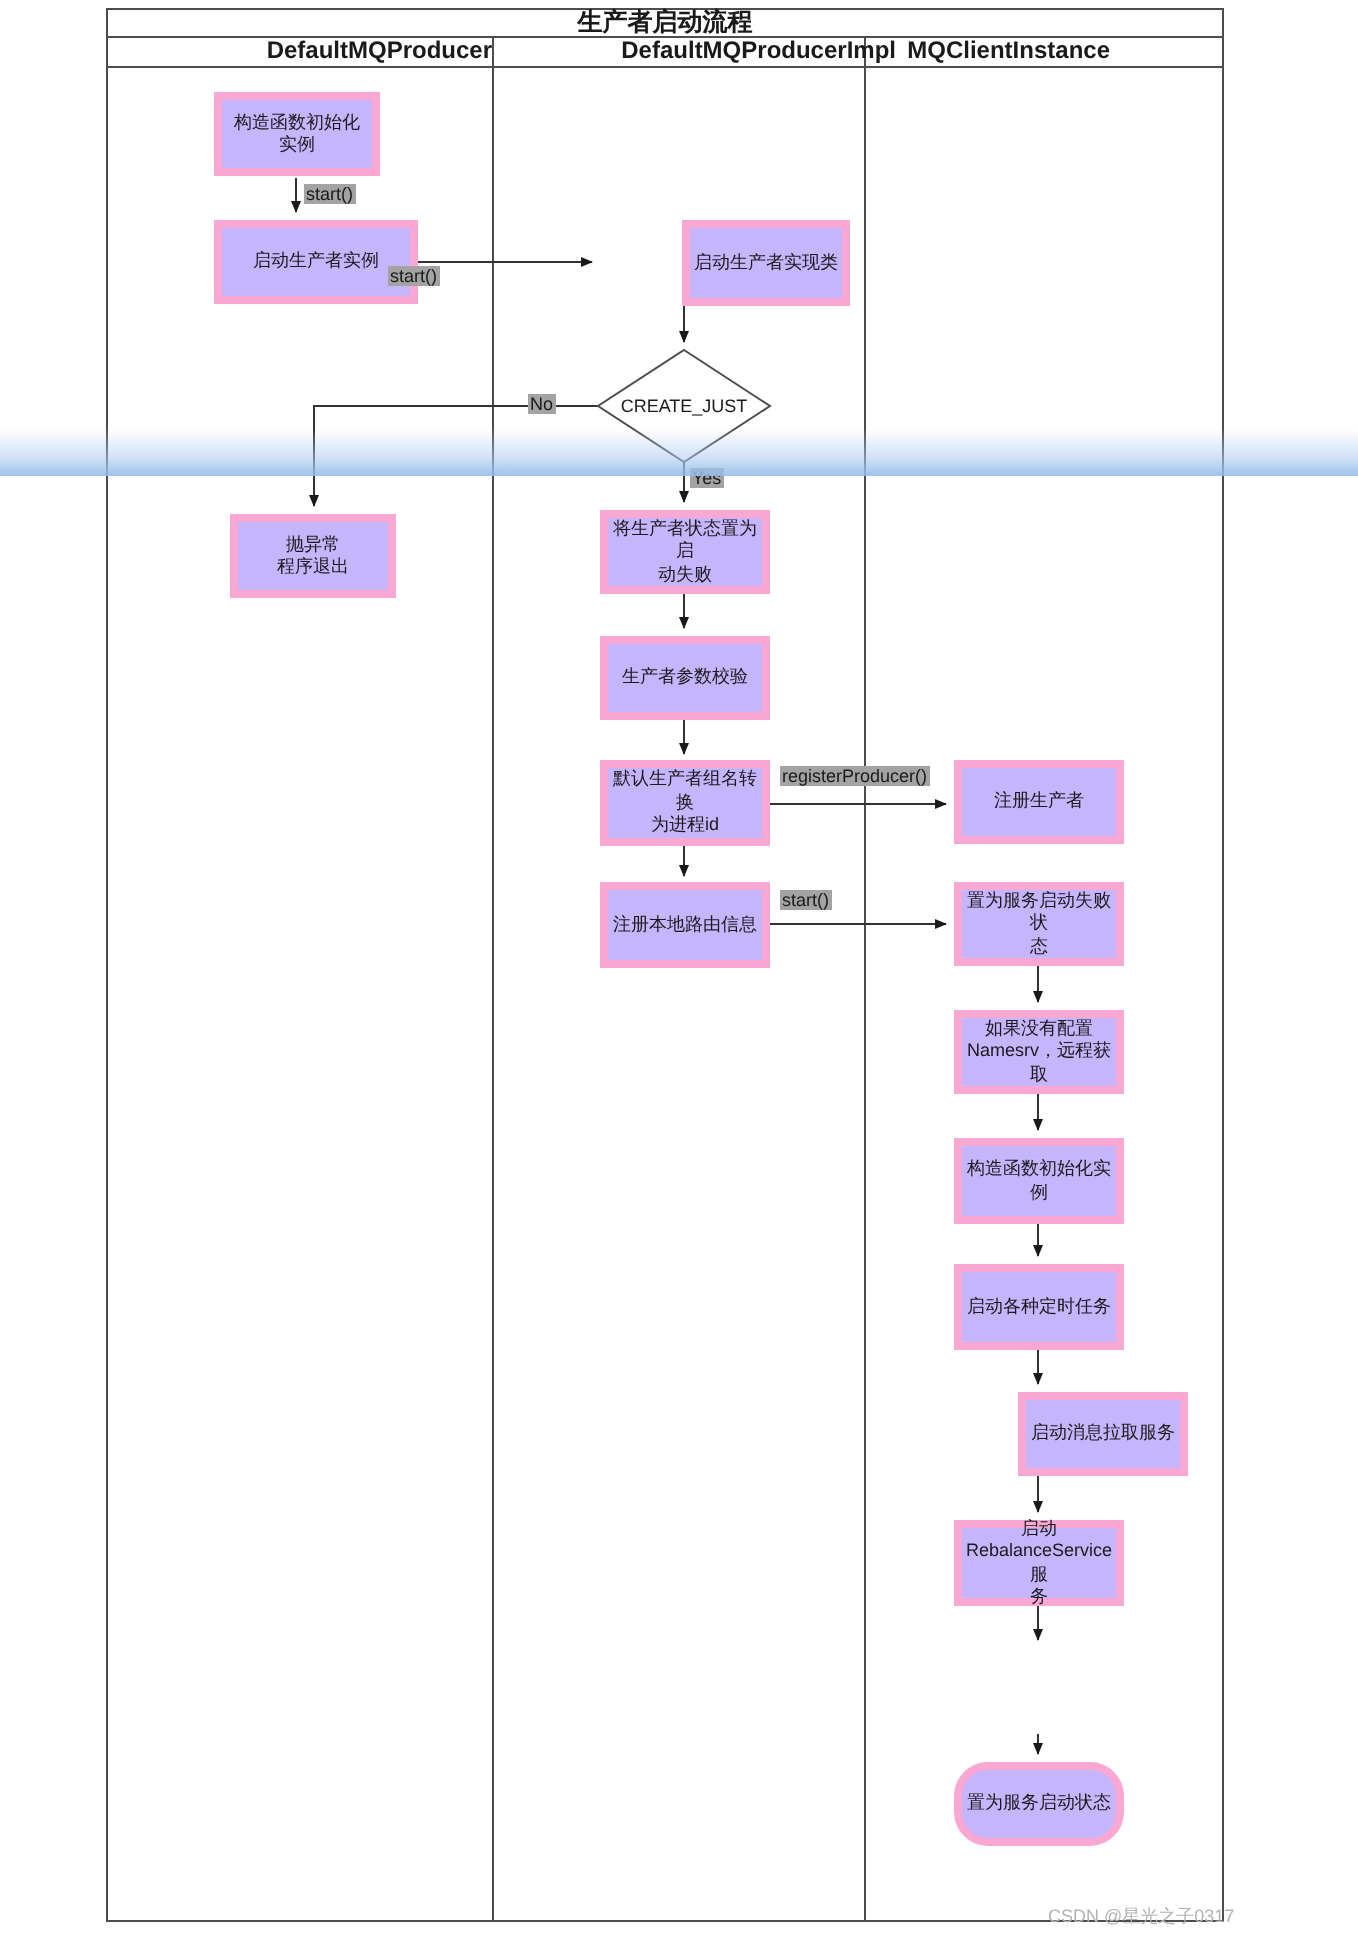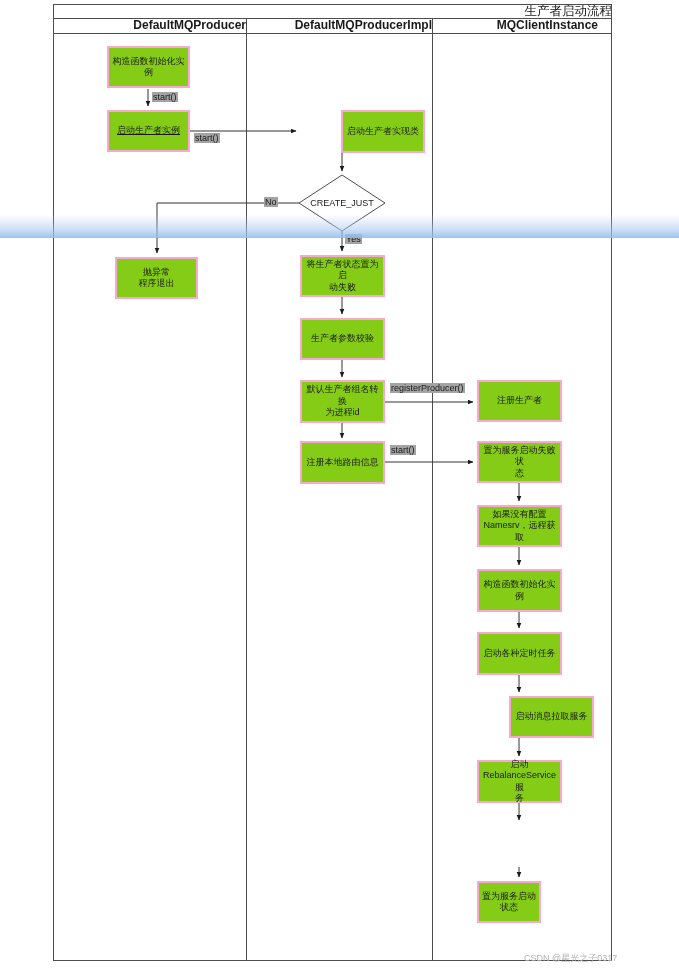--- a/index.html
+++ b/index.html
@@ -6,25 +6,25 @@
   #stage{
     position:relative;width:679px;height:971px;overflow:hidden;
     font-family:"Liberation Sans","DejaVu Sans",sans-serif;
     color:#1a1a1a;background:#ffffff;
   }
   .abs{position:absolute;}
   
   .frame-outer{left:53px;top:4px;width:559px;height:957px;border:1px solid #4d4d4d;box-sizing:border-box;z-index:2;}
   .hline{height:0;border-top:1px solid #4d4d4d;z-index:2;}
   .vline{width:0;border-left:1px solid #4d4d4d;z-index:2;}
-  .diagram-title{left:53px;top:5px;width:559px;text-align:right;font-weight:normal;font-size:12.5px;line-height:13px;z-index:3;}
+  .diagram-title{left:53px;top:5px;width:559px;text-align:center;font-weight:bold;font-size:12.5px;line-height:13px;z-index:3;}
   .lane-header{top:20px;text-align:right;font-weight:bold;font-size:12px;line-height:11px;z-index:3;}
   
   .node{
-    background:#84cc16;border:2px solid #f9a8d4;box-sizing:border-box;
+    background:#c4b5fd;border:4px solid #f9a8d4;box-sizing:border-box;
     display:flex;align-items:center;justify-content:center;text-align:center;
     font-size:9px;line-height:11.5px;white-space:pre-line;z-index:10;padding:1px 2px;
   }
   .diamond-label{z-index:12;font-size:9px;text-align:center;}
   .edge-label{z-index:12;font-size:9px;line-height:10px;background:#a3a3a3;padding:0 1px;}
   #edges{left:0;top:0;z-index:6;}
   
   .highlight-band{
     left:0;top:215px;width:679px;height:23px;z-index:50;pointer-events:none;
     background:linear-gradient(180deg, rgba(222,237,252,0.05) 0%, rgba(170,202,240,0.55) 60%, rgba(148,188,236,0.9) 100%);
@@ -65,25 +65,25 @@
   </svg>
 
   <div class="abs frame-outer"></div>
   <div class="abs hline" style="left:53px;top:18px;width:559px;"></div>
   <div class="abs hline" style="left:53px;top:33px;width:559px;"></div>
   <div class="abs vline" style="left:246px;top:18px;height:943px;"></div>
   <div class="abs vline" style="left:432px;top:18px;height:943px;"></div>
 
   <div class="abs diagram-title">生产者启动流程</div>
   <div class="abs lane-header" style="left:53px;width:193px;">DefaultMQProducer</div>
-  <div class="abs lane-header" style="left:246px;width:186px;">DefaultMQProducerImpl</div>
-  <div class="abs lane-header" style="left:455px;width:143px;">MQClientInstance</div>
+  <div class="abs lane-header" style="left:246px;width:186px;padding-left:16px;">DefaultMQProducerImpl</div>
+  <div class="abs lane-header" style="left:412px;width:143px;">MQClientInstance</div>
 
   <div class="abs node" style="left:107px;top:46px;width:83px;height:42px;">构造函数初始化实例</div>
-  <div class="abs node" style="left:107px;top:110px;width:83px;height:42px;text-decoration:underline;">启动生产者实例</div>
+  <div class="abs node" style="left:107px;top:110px;width:102px;height:42px;">启动生产者实例</div>
   <div class="abs node" style="left:115px;top:257px;width:83px;height:42px;">抛异常
 程序退出</div>
 
   <div class="abs node" style="left:300px;top:110px;width:84px;height:43px;margin-left:41px;">启动生产者实现类</div>
   <div class="abs diamond-label" style="left:299px;top:198px;width:86px;">CREATE_JUST</div>
   <div class="abs node" style="left:300px;top:255px;width:85px;height:42px;text-align:center;">将生产者状态置为启
 动失败</div>
   <div class="abs node" style="left:300px;top:380px;width:85px;height:43px;">默认生产者组名转换
 为进程id</div>
   <div class="abs node" style="left:300px;top:318px;width:85px;height:42px;">生产者参数校验</div>
@@ -93,21 +93,21 @@
   <div class="abs node" style="left:477px;top:441px;width:85px;height:42px;">置为服务启动失败状
 态</div>
   <div class="abs node" style="left:477px;top:505px;width:85px;height:42px;">如果没有配置
 Namesrv，远程获取</div>
   <div class="abs node" style="left:477px;top:569px;width:85px;height:43px;">构造函数初始化实例</div>
   <div class="abs node" style="left:477px;top:632px;width:85px;height:43px;">启动各种定时任务</div>
   <div class="abs node" style="left:477px;top:696px;width:85px;height:42px;margin-left:32px;">启动消息拉取服务</div>
   <div class="abs node" style="left:477px;top:760px;width:85px;height:43px;">启动
 RebalanceService服
 务</div>
-  <div class="abs node" style="left:477px;top:881px;width:64px;height:42px;">置为服务启动状态</div>
+  <div class="abs node" style="left:477px;top:881px;width:85px;height:42px;border-radius:17px;">置为服务启动状态</div>
 
   <div class="abs edge-label" style="left:152px;top:92px;">start()</div>
   <div class="abs edge-label" style="left:194px;top:133px;">start()</div>
   <div class="abs edge-label" style="left:264px;top:197px;">No</div>
   <div class="abs edge-label" style="left:345px;top:234px;">Yes</div>
   <div class="abs edge-label" style="left:390px;top:383px;">registerProducer()</div>
   <div class="abs edge-label" style="left:390px;top:445px;">start()</div>
 
   <div class="abs highlight-band"></div>
 

